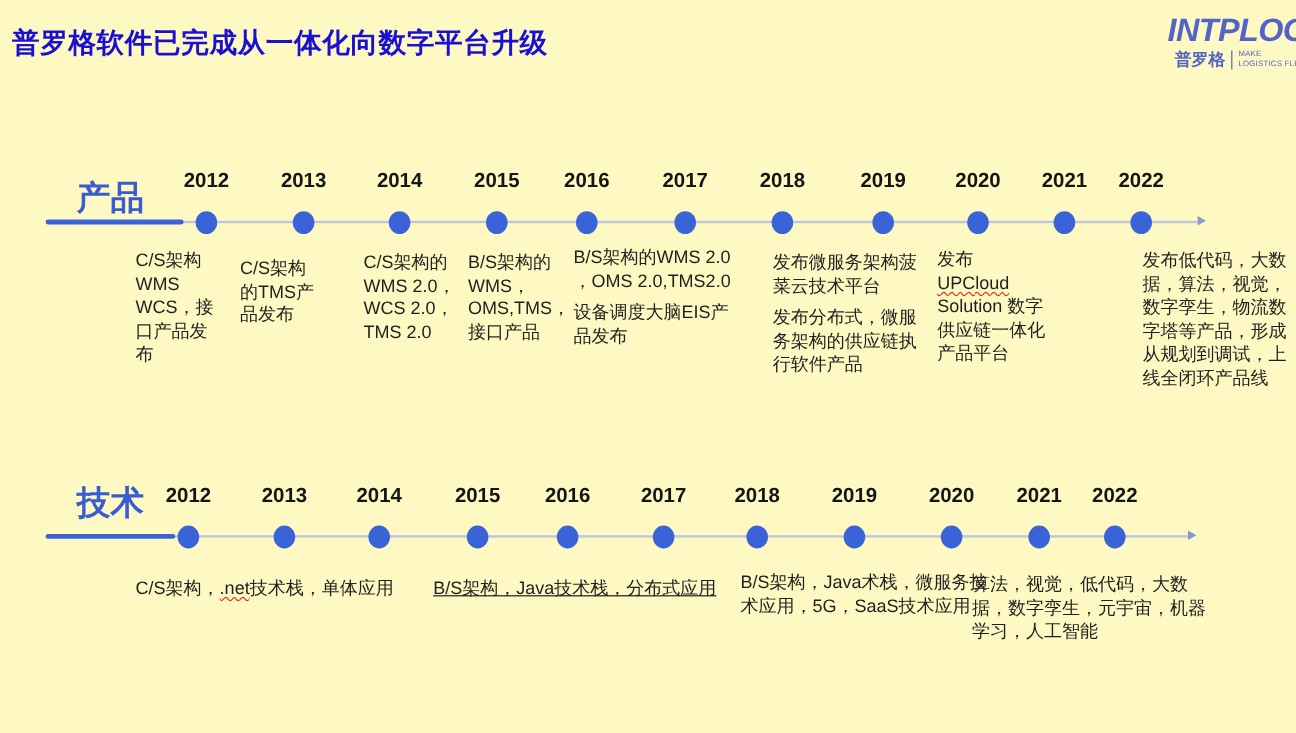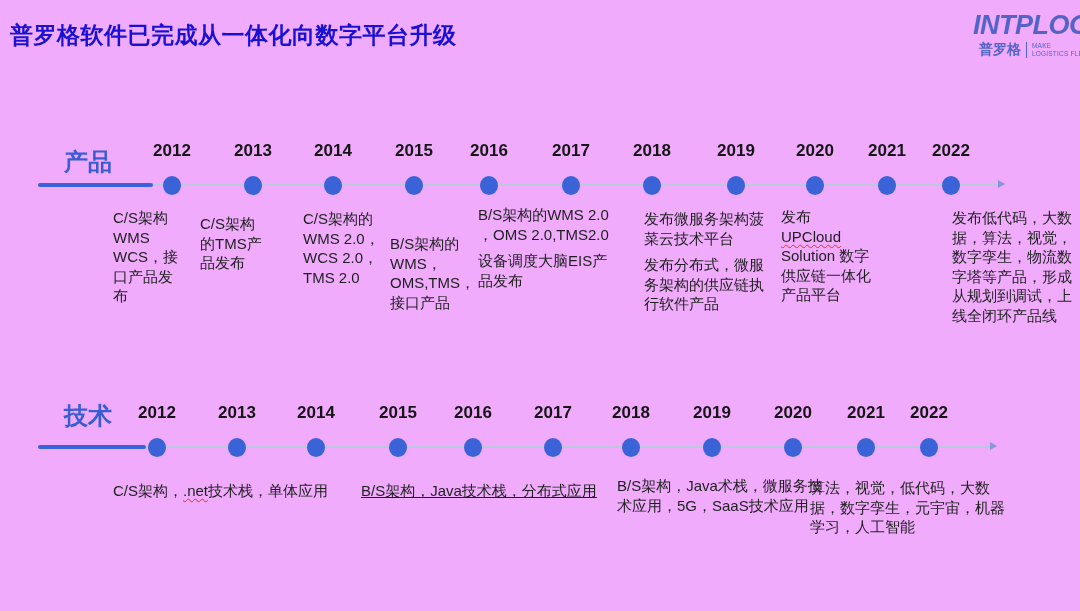--- a/index.html
+++ b/index.html
@@ -1,17 +1,17 @@
 <!DOCTYPE html>
 <html><head>
 <meta charset="utf-8">
 <style>
   html,body{margin:0;padding:0;background:#888;}
   .slide{
-    position:relative;width:1080px;height:611px;background:#f0abfc;
+    position:relative;width:1080px;height:611px;background:#fef9c3;
     overflow:hidden;font-family:"Liberation Sans",sans-serif;
     margin:0 auto;
   }
   .slide-title{
     position:absolute;left:10px;top:20px;
     font-size:23px;font-weight:bold;color:#1b10d2;letter-spacing:.5px;
     white-space:nowrap;
   }
   
   .logo{position:absolute;left:973px;top:12px;width:150px;color:#5463c6;}
@@ -21,21 +21,21 @@
   }
   .logo-sub{display:flex;align-items:center;gap:5px;margin-top:2px;margin-left:6px;}
   .logo-cn{font-size:14px;font-weight:bold;white-space:nowrap;}
   .logo-divider{width:1px;height:16px;background:#5463c6;}
   .logo-tagline{font-size:6.5px;line-height:1.25;white-space:nowrap;letter-spacing:.2px;}
   
   .timeline{position:absolute;left:0;width:1080px;}
   .timeline.product{top:135px;height:250px;}
   .timeline.technology{top:397px;height:214px;}
   .section-label{
-    position:absolute;left:64px;font-size:24px;font-weight:bold;color:#3a5cd3;
+    position:absolute;left:64px;font-size:28px;font-weight:bold;color:#3a5cd3;
     white-space:nowrap;
   }
   .product .section-label{top:11px;}
   .technology .section-label{top:3px;}
   .axis-thin{
     position:absolute;left:40px;height:2px;background:#bcc6de;top:49px;
   }
   .axis-thick{
     position:absolute;left:38px;height:4px;background:#3b63d8;border-radius:2px;top:48px;
   }
@@ -112,21 +112,21 @@
     <div>
         <div class="entry" style="left: 113px; top: 73px; width: 73px;">
           <p>C/S架构WMS WCS，接口产品发布</p>
         </div>
         <div class="entry" style="left: 200px; top: 79px; width: 66px;">
           <p>C/S架构的TMS产品发布</p>
         </div>
         <div class="entry" style="left: 303px; top: 74px; width: 82px;">
           <p>C/S架构的WMS 2.0，WCS 2.0，TMS 2.0</p>
         </div>
-        <div class="entry" style="left: 390px; top: 74px; width: 78px; margin-top: 25px;">
+        <div class="entry" style="left: 390px; top: 74px; width: 78px;">
           <p>B/S架构的WMS，OMS,TMS，接口产品</p>
         </div>
         <div class="entry" style="left: 478px; top: 70px; width: 140px;">
           <p>B/S架构的WMS 2.0 ，OMS 2.0,TMS2.0</p>
           <p>设备调度大脑EIS产品发布</p>
         </div>
         <div class="entry" style="left: 644px; top: 74px; width: 122px;">
           <p>发布微服务架构菠菜云技术平台</p>
           <p>发布分布式，微服务架构的供应链执行软件产品</p>
         </div>

